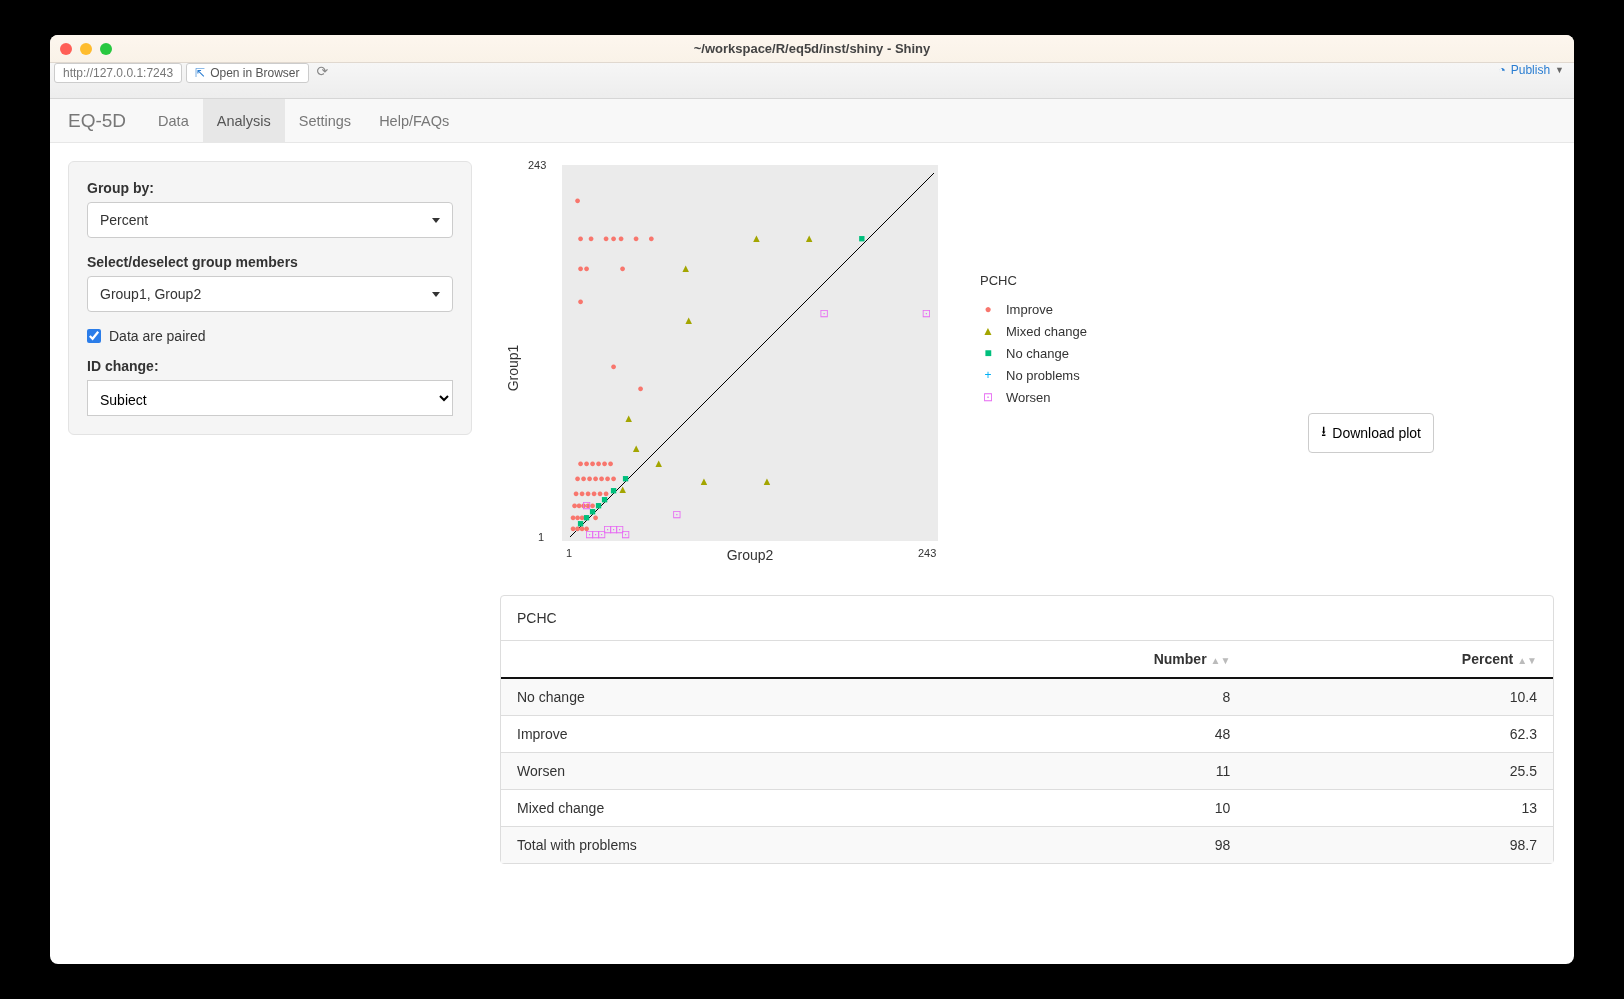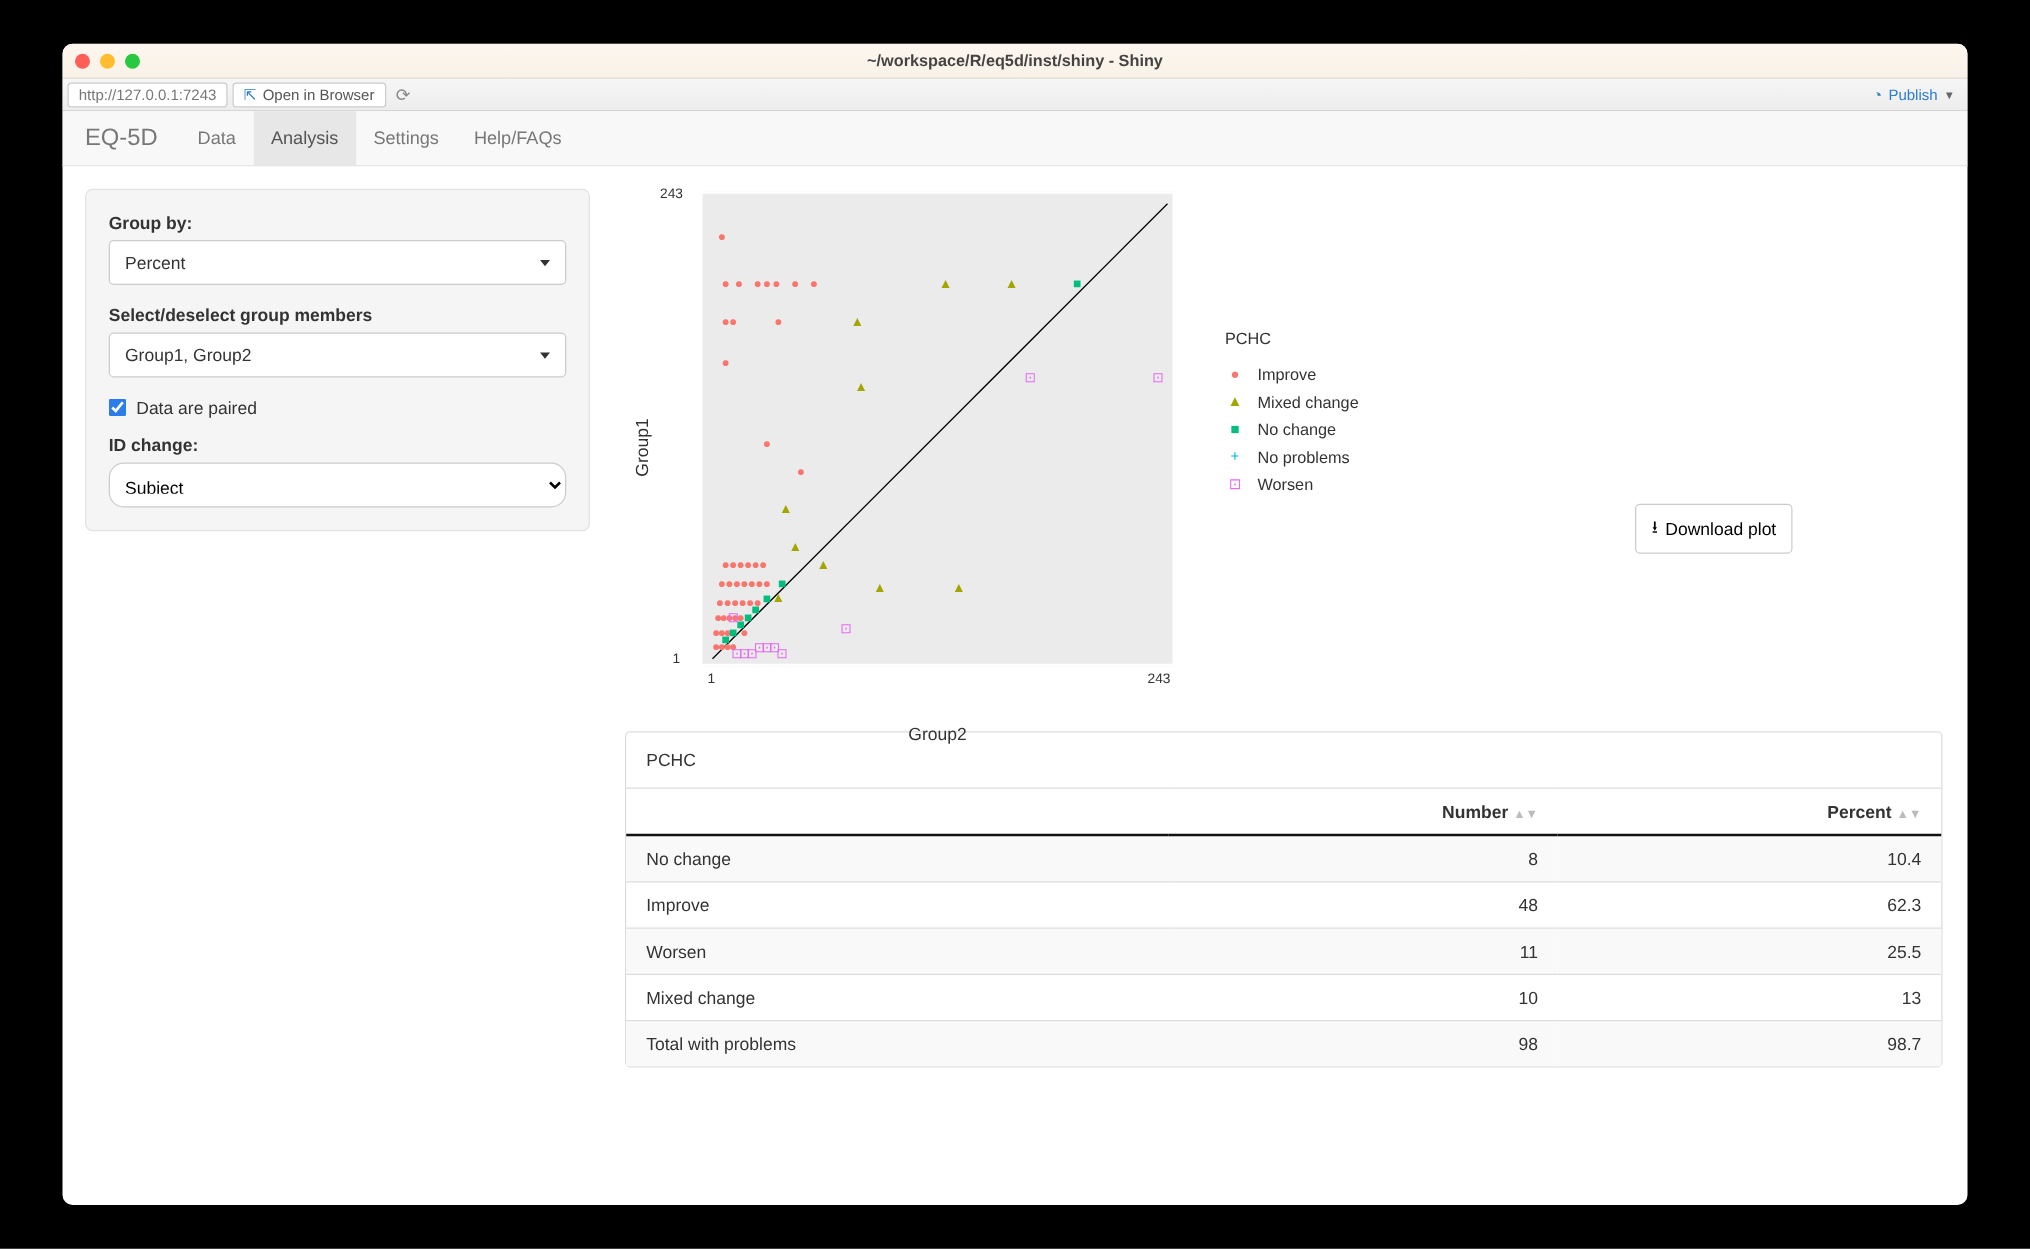--- a/index.html
+++ b/index.html
@@ -38,25 +38,25 @@
 .titlebar .title {
   position: absolute;
   left: 0; right: 0;
   text-align: center;
   font-size: 13px;
   color: #444;
   font-weight: 600;
   pointer-events: none;
 }
 .toolbar {
-  height: 26px;
+  height: 36px;
   background: linear-gradient(#f6f6f6, #ededed);
   border-bottom: 1px solid #d6d6d6;
   display: flex;
-  align-items: center;
+  align-items: flex-start;
   font-size: 12px;
   color: #555;
 }
 .url-box {
   border: 1px solid #ccc;
   background: #fff;
   padding: 1px 8px;
   margin-left: 4px;
   border-radius: 3px;
   color: #777;
@@ -150,21 +150,21 @@
 .caret {
   width: 0; height: 0;
   border-left: 4px solid transparent;
   border-right: 4px solid transparent;
   border-top: 5px solid #333;
 }
 .native-select {
   width: 100%;
   height: 36px;
   border: 1px solid #ccc;
-  border-radius: 12px;
+  border-radius: 0;
   padding: 10px 8px;
   font-size: 14px;
   background: #fff;
 }
 .checkbox-row { display: flex; align-items: center; gap: 8px; margin-bottom: 14px; }
 .checkbox-row input { width: 14px; height: 14px; accent-color: #2b7de9; }
 .main {
   flex: 1;
   padding: 10px 20px 0 10px;
   overflow: auto;
@@ -184,21 +184,21 @@
 }
 .y-label {
   position: absolute;
   left: 0; top: 50%;
   transform: translate(-10px,-50%) rotate(-90deg);
   font-size: 14px;
 }
 .x-label {
   position: absolute;
   left: 60px; width: 380px;
-  top: 436px;
+  top: 394px;
   text-align: center;
   font-size: 14px;
 }
 .tick-y1 { position: absolute; left: 38px; top: 378px; font-size: 11px; }
 .tick-y2 { position: absolute; left: 28px; top: 6px; font-size: 11px; }
 .tick-x1 { position: absolute; left: 66px; top: 394px; font-size: 11px; }
 .tick-x2 { position: absolute; left: 418px; top: 394px; font-size: 11px; }
 .diag {
   position: absolute;
   left: 0; top: 0;

